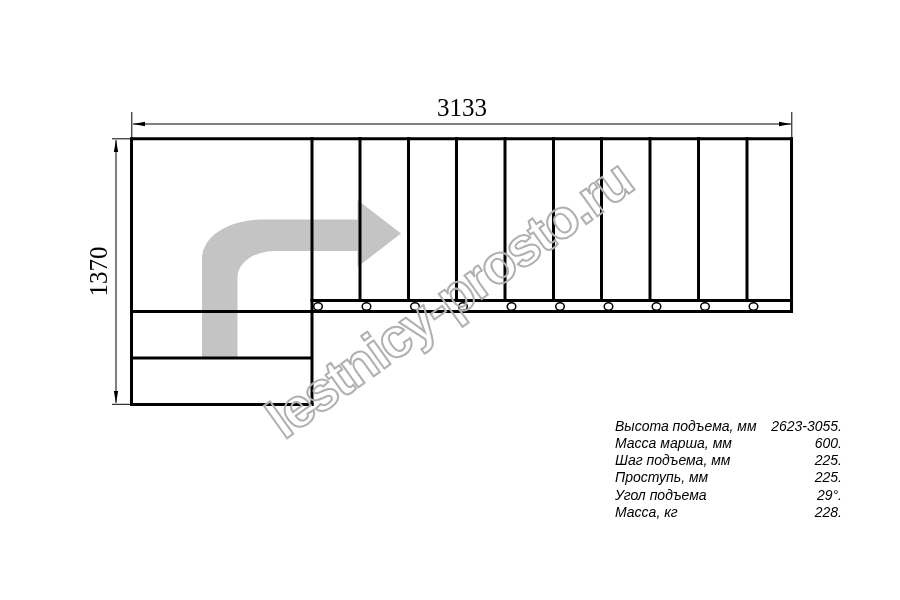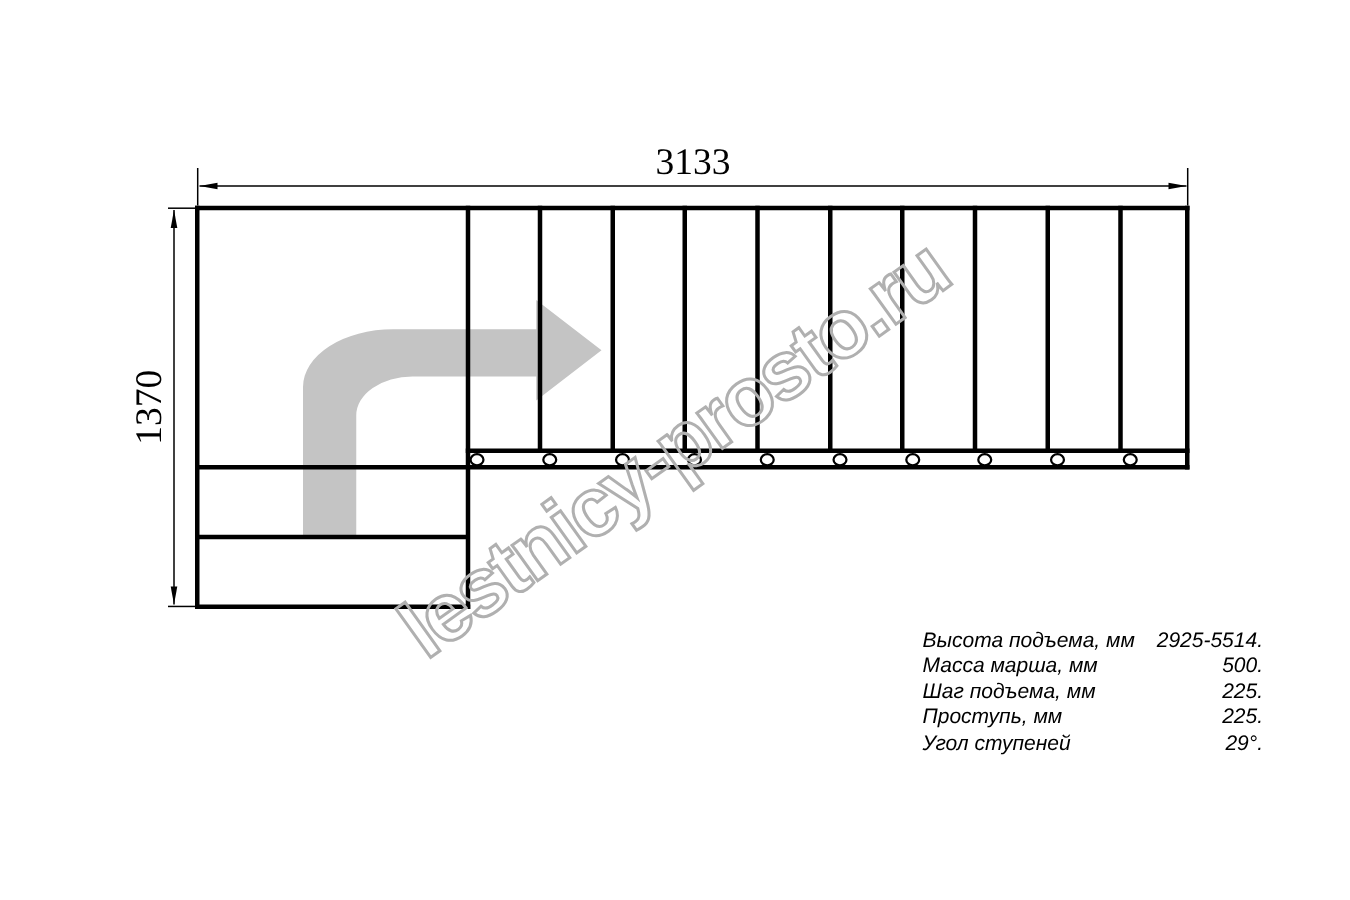--- a/index.html
+++ b/index.html
@@ -90,36 +90,40 @@
     <text x="0" y="0" transform="translate(107,271.5) rotate(-90)" font-family="Liberation Serif, serif" font-size="25" text-anchor="middle">1370</text>
   </g>
 
   <text x="0" y="0" transform="translate(284,440.5) rotate(-35.6)" font-family="Liberation Sans, sans-serif" font-weight="bold" font-size="55" letter-spacing="-1.75" fill="none" stroke="#b0b0b0" stroke-width="2">lestnicy-prosto.ru</text>
 </svg>
 
 <div class="tbl">
 
   <div class="trow">
       <span>Высота подъема, мм</span>
-      <span>2925-5514.</span>
+      <span>2623-3055.</span>
     </div>
 
   <div class="trow">
       <span>Масса марша, мм</span>
-      <span>500.</span>
+      <span>600.</span>
     </div>
 
   <div class="trow">
       <span>Шаг подъема, мм</span>
       <span>225.</span>
     </div>
 
   <div class="trow">
       <span>Проступь, мм</span>
       <span>225.</span>
     </div>
 
   <div class="trow">
-      <span>Угол ступеней</span>
+      <span>Угол подъема</span>
       <span>29°.</span>
     </div>
 
+  <div class="trow">
+      <span>Масса, кг</span>
+      <span>228.</span>
+    </div>
 </div>
 
 </body></html>

